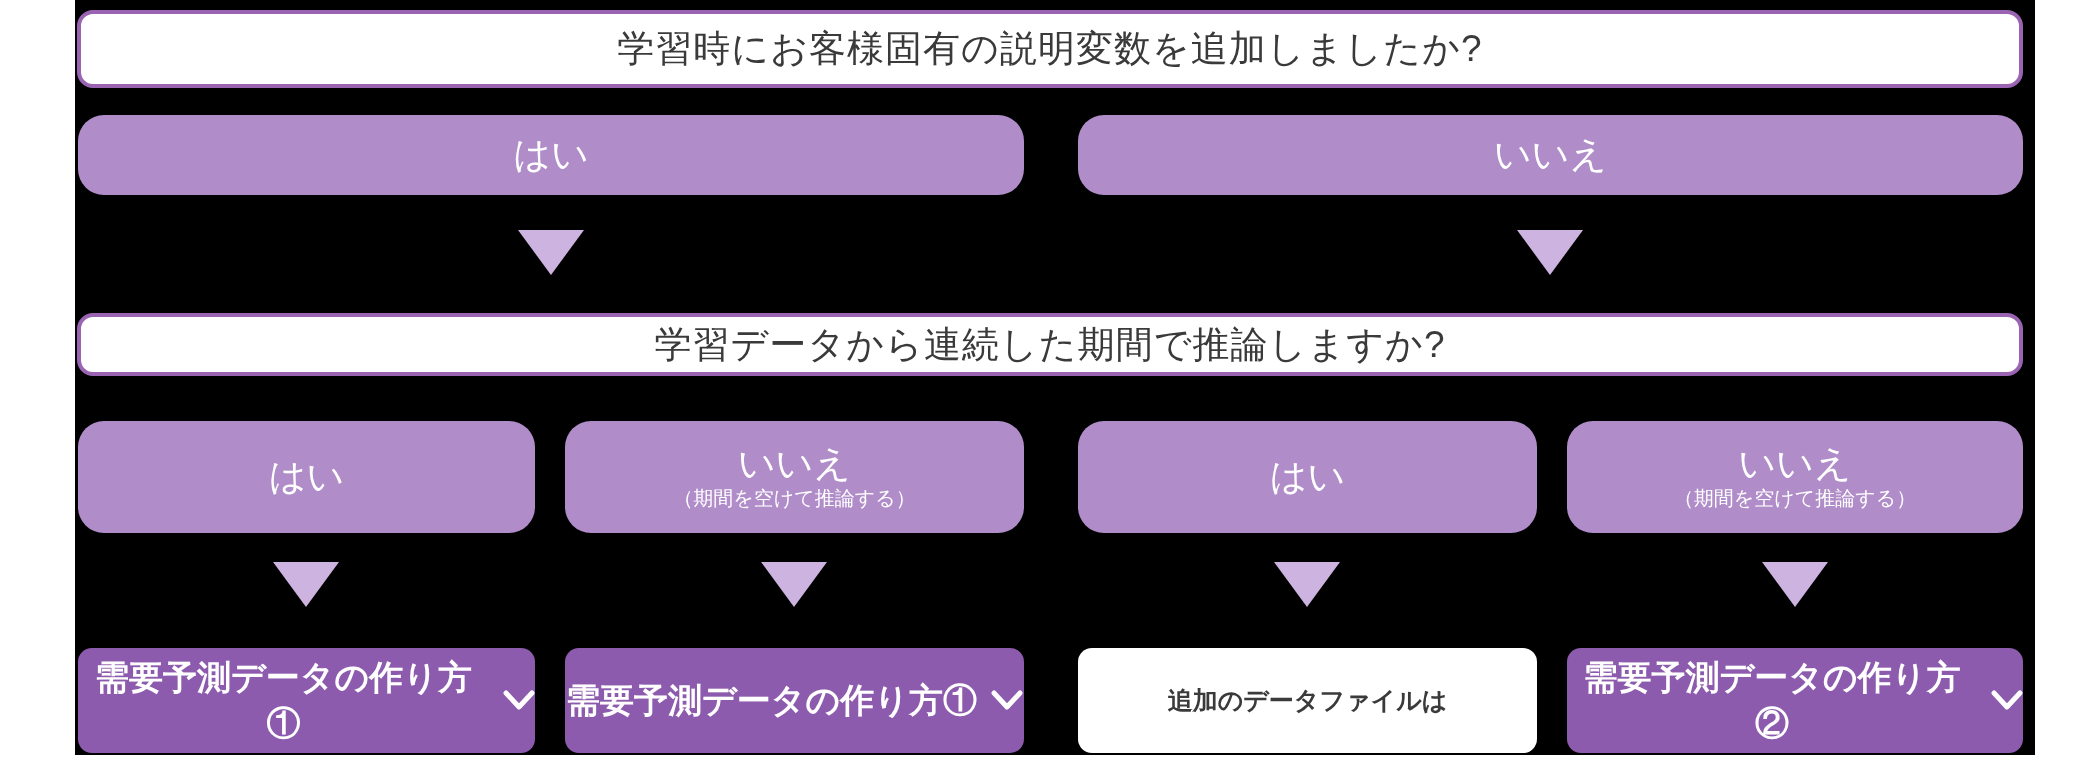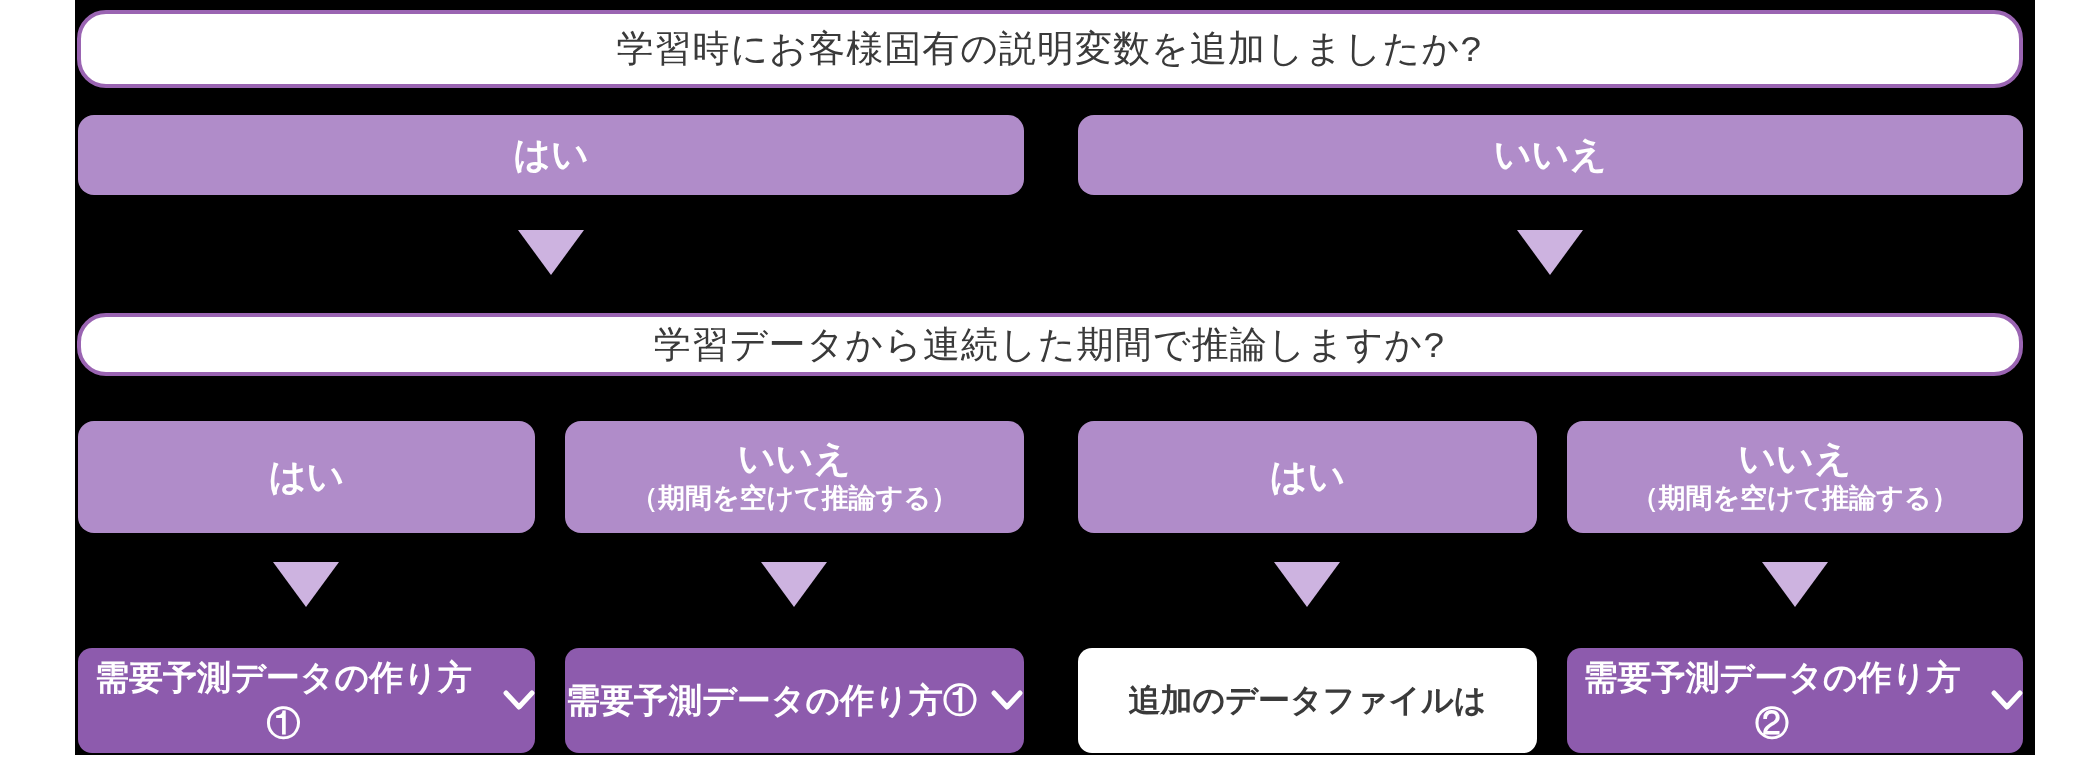--- a/index.html
+++ b/index.html
@@ -19,35 +19,35 @@
     width:2100px;height:770px;position:relative;overflow:hidden;
   }
   .canvas{position:absolute;left:0;top:0;width:2100px;height:770px;background:var(--page-bg);}
   .board{position:absolute;left:75px;top:0;width:1960px;height:755px;background:var(--board-bg);}
 
   .node{position:absolute;display:flex;flex-direction:column;align-items:center;justify-content:center;text-align:center;}
 
   .question{
     background:#ffffff;
     border:4px solid var(--question-border);
-    border-radius:29px;
+    border-radius:16px;
     color:var(--text-dark);
-    font-size:37px;font-weight:500;letter-spacing:1px;font-family:Liberation Mono, monospace;
+    font-size:37px;font-weight:500;letter-spacing:1px;
   }
   .q1{left:77px;top:10px;width:1946px;height:78px;}
   .q2{left:77px;top:313px;width:1946px;height:63px;}
 
   .option{
     background:var(--option-fill);
-    border-radius:16px;
+    border-radius:26px;
     color:var(--text-light);
-    font-weight:bold;
+    font-weight:normal;
   }
   .option .label{font-size:37px;line-height:1.15;}
-  .option .sublabel{font-size:27px;line-height:1.3;}
+  .option .sublabel{font-size:20px;line-height:1.3;}
 
   .l1a{left:78px;top:115px;width:946px;height:80px;}
   .l1b{left:1078px;top:115px;width:945px;height:80px;}
 
   .l2a{left:78px;top:421px;width:457px;height:112px;}
   .l2b{left:565px;top:421px;width:459px;height:112px;}
   .l2c{left:1078px;top:421px;width:459px;height:112px;}
   .l2d{left:1567px;top:421px;width:456px;height:112px;}
 
   .arrow{
@@ -69,21 +69,21 @@
   .result.link{
     background:var(--result-fill);
     color:var(--text-light);
     flex-direction:row;gap:14px;
     font-size:34px;
     cursor:pointer;
   }
   .result.info{
     background:#ffffff;
     color:var(--text-dark);
-    font-size:32px;line-height:1.4;
+    font-size:25px;line-height:1.4;
   }
   .r1{left:78px;width:457px;text-align:center;}
   .r2{left:565px;width:459px;}
   .r3{left:1078px;width:459px;}
   .r4{left:1567px;width:456px;}
 
   .chev{display:block;}
 </style>
 </head>
 <body>

